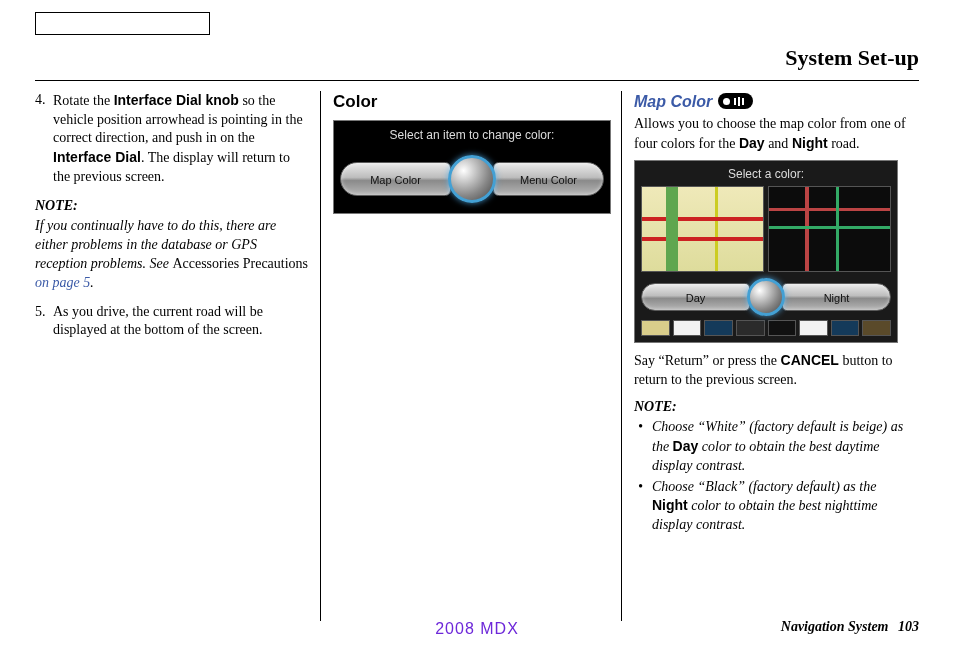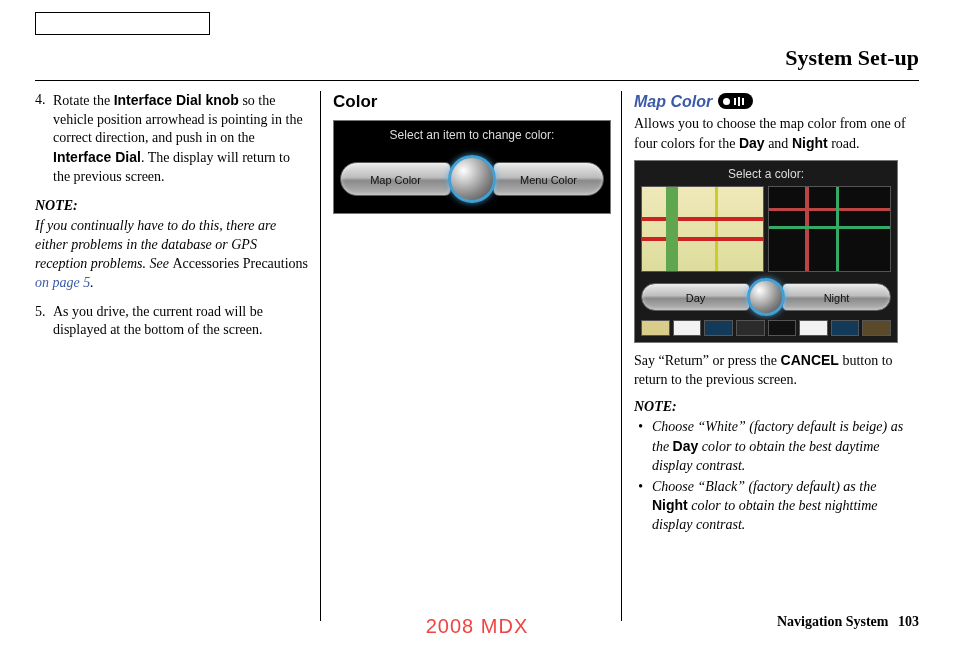--- a/index.html
+++ b/index.html
@@ -185,26 +185,26 @@
   .footer {
     position: absolute;
     bottom: 12px;
     left: 35px; right: 35px;
     display: flex;
     font-family: Georgia, serif;
     font-size: 14px;
     justify-content: center;
   }
   .footer .center {
-    color: #ef4444;
+    color: #6d28d9;
     font-family: Arial, Helvetica, sans-serif;
-    font-size: 20px;
+    font-size: 16px;
     letter-spacing: 1px;
   }
-  .footer .right { position: absolute; right: 0; }
+  .footer .right { position: absolute; right: 0; font-style: italic; }
   .footer .right .label { font-weight: bold; margin-right: 6px; }
   .footer .right .pagenum { font-weight: bold; }
 </style>
 </head>
 <body>
 
 <div class="page">
 
   <div class="top-box"></div>
 

